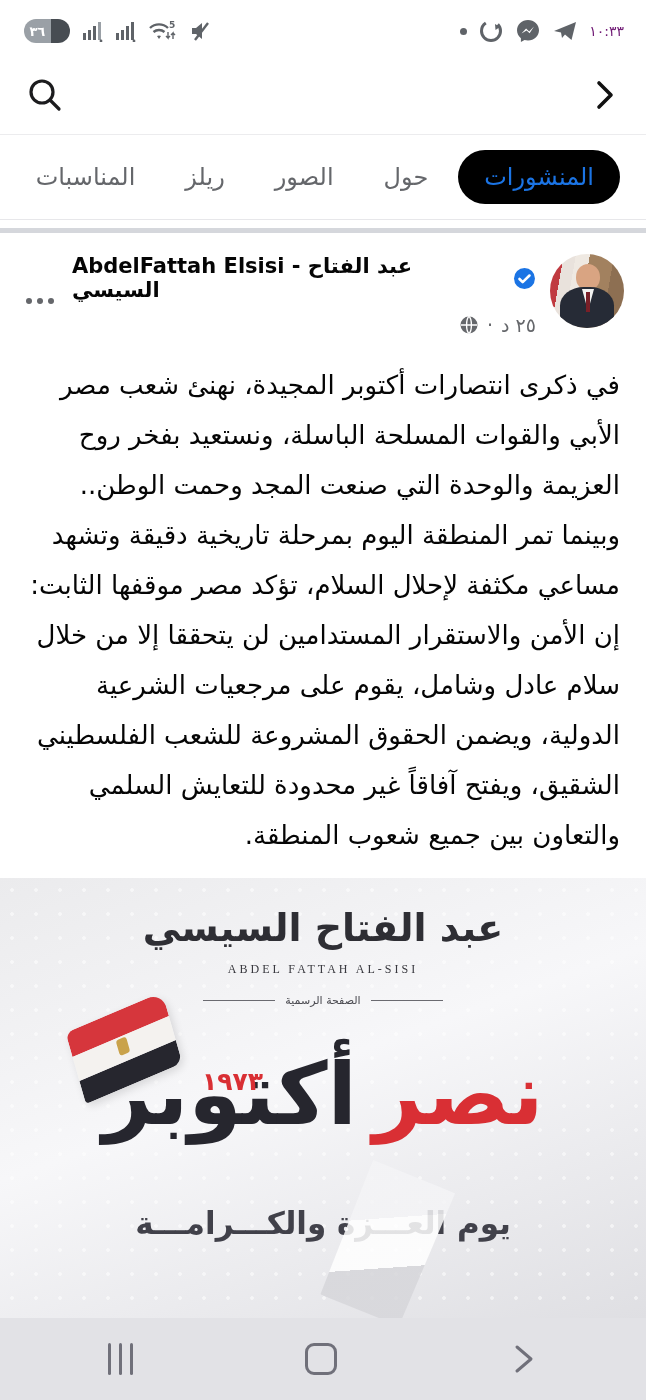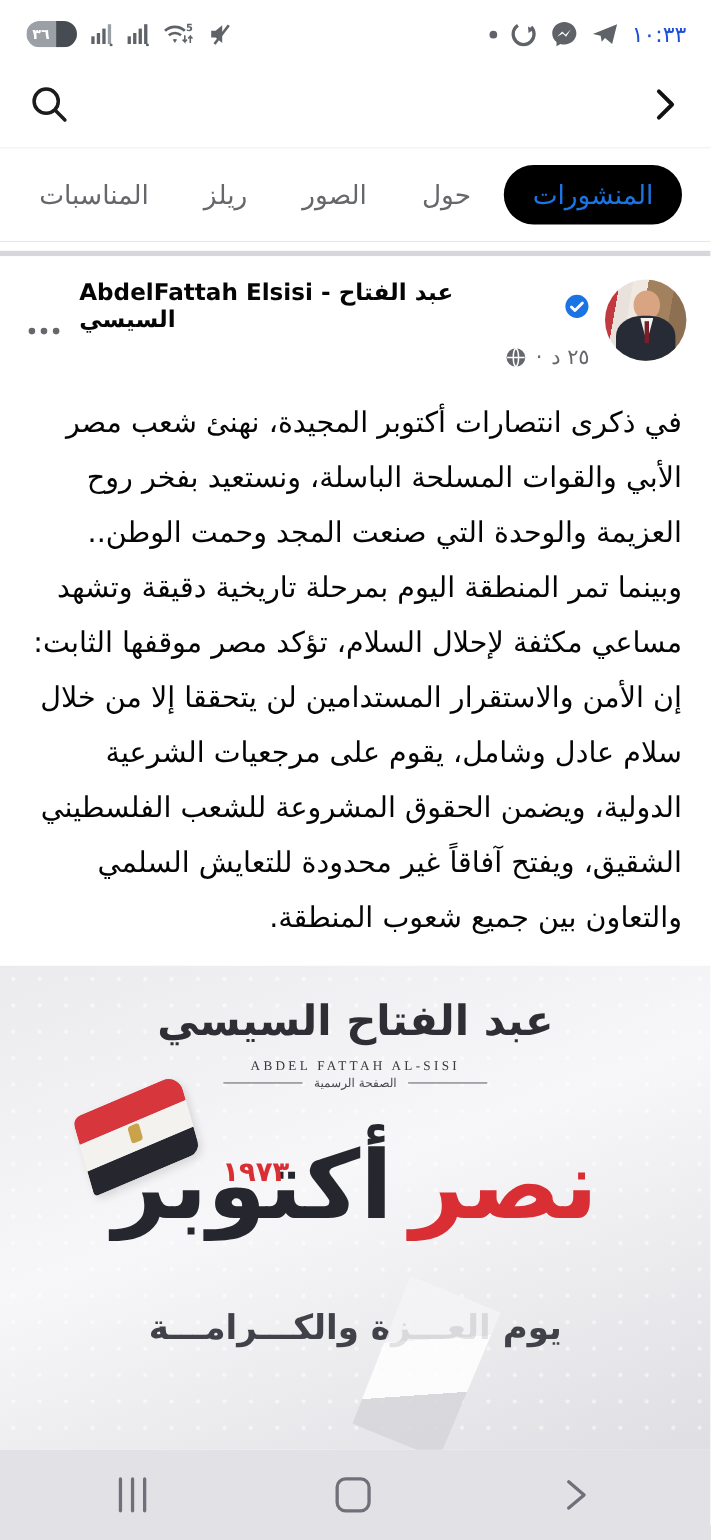--- a/index.html
+++ b/index.html
@@ -8,21 +8,21 @@
   .page { width:646px; height:1400px; display:flex; flex-direction:column; }
 
   
   .status-bar { height:56px; flex:0 0 auto; display:flex; align-items:center;
                 justify-content:space-between; padding:6px 22px 0 24px; color:#5f6368; }
   .sb-group { display:flex; align-items:center; gap:11px; }
   .battery-pill { width:46px; height:24px; border-radius:12px; overflow:hidden; display:flex; }
   .battery-num { flex:0 0 58%; background:#9aa0a6; color:#fff; font-size:13px; font-weight:bold;
                  display:flex; align-items:center; justify-content:center; }
   .battery-fill { flex:1; background:#474c52; }
-  .sb-time { font-size:20px; color:#1d4ed8; font-weight:500; letter-spacing:1px; }
+  .sb-time { font-size:14px; color:#701a75; font-weight:500; letter-spacing:1px; }
   .sb-dot { width:7px; height:7px; border-radius:50%; background:#5f6368; }
 
   
   .app-header { height:79px; flex:0 0 auto; display:flex; align-items:center;
                 justify-content:space-between; padding:0 24px; border-bottom:1px solid #ececee;
                 background:#fff; }
 
   
   .tab-bar { height:85px; flex:0 0 auto; direction:rtl; display:flex; align-items:center;
              padding:0 26px; gap:10px; border-bottom:1px solid #e7e7ea; background:#fff; }
@@ -59,21 +59,21 @@
               radial-gradient(rgba(255,255,255,0.55) 1.5px, transparent 2.2px),
               linear-gradient(160deg,#ebebed 0%,#f7f7f9 45%,#dfdfe3 100%);
             background-size:24px 24px, 100% 100%; }
   .brand { text-align:center; padding-top:14px; color:#3a3a40; }
   .kicker, .page-label { display:flex; align-items:center; justify-content:center; gap:10px; }
   .kicker .ln { width:64px; height:2px; background:#4a4a50; }
   .kicker span { font-size:17px; font-weight:bold; }
   .signature { font-size:38px; font-weight:bold; color:#2e2e34; margin-top:14px; direction:rtl; }
   .en-name { font-family:"Liberation Serif", serif; font-weight:normal; font-size:12px;
              letter-spacing:3px; color:#38383e; margin-top:12px; }
-  .page-label { margin-top:1px; }
+  .page-label { margin-top:17px; }
   .page-label .ln { width:72px; height:1px; background:#6a6a70; }
   .page-label span { font-size:11px; color:#4a4a50; }
 
   .title-wrap { position:relative; margin-top:38px; height:152px; }
   .title-row { direction:rtl; display:flex; justify-content:center; align-items:flex-start;
                gap:16px; line-height:1.15; font-weight:bold; }
   .t-red { font-size:86px; color:#d92f34; }
   .t-black { font-size:86px; color:#26262e; }
   .year { position:absolute; left:202px; top:22px; font-size:25px; font-weight:bold; color:#d92f34; }
   .flag { position:absolute; left:72px; top:-34px; width:104px; height:74px;

